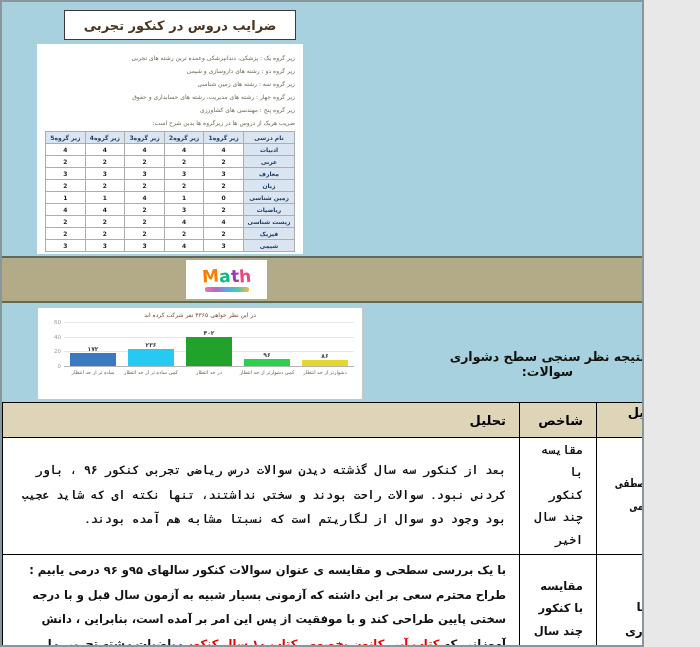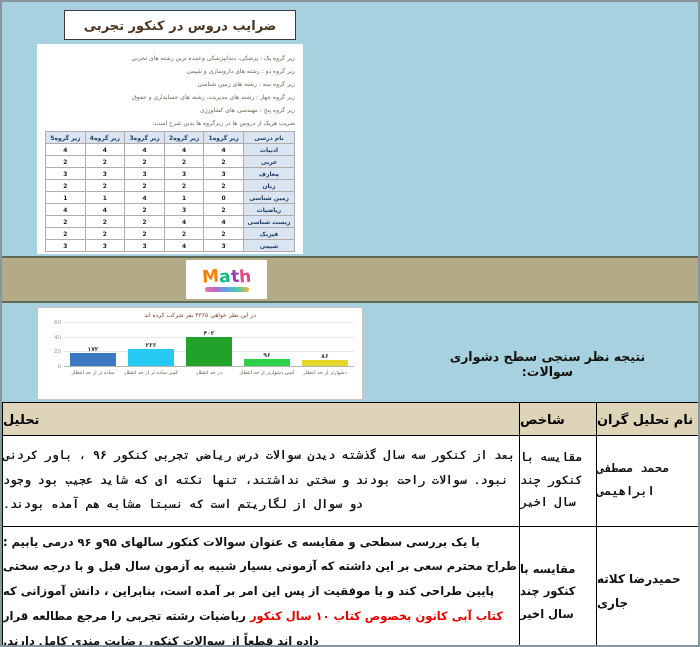--- a/index.html
+++ b/index.html
@@ -1,16 +1,16 @@
 <!DOCTYPE html>
 <html lang="fa"><head>
 <meta charset="utf-8">
 <style>
   html,body{margin:0;padding:0;background:#e8e8e8;}
-  .page{position:relative;width:700px;height:647px;box-sizing:border-box;
+  .page{position:relative;width:644px;height:647px;box-sizing:border-box;
         background:#a7d1df;border:2px solid #87979e;overflow:hidden;
         font-family:"DejaVu Sans",sans-serif;}
   
   .coef-title-box{position:absolute;left:62px;top:8px;width:230px;height:28px;
         background:#fff;border:1px solid #3a3a3a;display:flex;align-items:center;justify-content:center;
         font-weight:bold;font-size:13px;color:#4a3523;direction:rtl;}
   .coef-panel{position:absolute;left:35px;top:42px;width:266px;height:210px;
         background:#fff;box-sizing:border-box;padding:7px 8px 4px 8px;}
   .intro-line{direction:rtl;text-align:right;font-size:6px;line-height:13px;
         color:#6e6a58;white-space:nowrap;}
@@ -52,21 +52,21 @@
   .bar-slot{width:46px;display:flex;flex-direction:column;align-items:center;justify-content:flex-end;}
   .bar-value{font-size:6px;font-weight:bold;color:#3a3a3a;margin-bottom:1px;}
   .bar{width:100%;}
   .cats{display:flex;justify-content:space-around;margin:3px 8px 0 26px;}
   .cat{width:56px;text-align:center;font-size:5px;color:#6b6352;direction:rtl;white-space:nowrap;overflow:visible;}
   .survey-caption{position:absolute;left:428px;top:347px;width:235px;direction:rtl;text-align:center;
         font-weight:bold;font-size:12.5px;color:#12120c;}
   
   .analysis{position:absolute;left:0;top:400px;width:700px;border-collapse:collapse;direction:rtl;
         table-layout:fixed;background:#fff;}
-  .analysis th,.analysis td{border:1.5px solid #000;vertical-align:middle;text-align:left;padding:2px 0;}
+  .analysis th,.analysis td{border:1.5px solid #000;vertical-align:middle;text-align:right;padding:2px 13px;}
   .analysis th{background:#ded5b8;font-size:13px;font-weight:bold;color:#000;height:28px;}
   .analysis td{background:#fff;font-weight:bold;color:#111;}
   .cell-analysis{font-size:11.5px;line-height:2.15;direction:rtl;}
   .cell-index{font-size:11.5px;line-height:1.95;}
   .cell-analyst{font-size:12px;line-height:1.95;margin-top:28px;}
   tr.r1 td{height:86px;font-family:Liberation Mono, monospace;}
   tr.r2 td{height:125px;}
   .red{color:#e60000;}
   .col-analyst{width:105px;} .col-index{width:77px;}
 </style>

